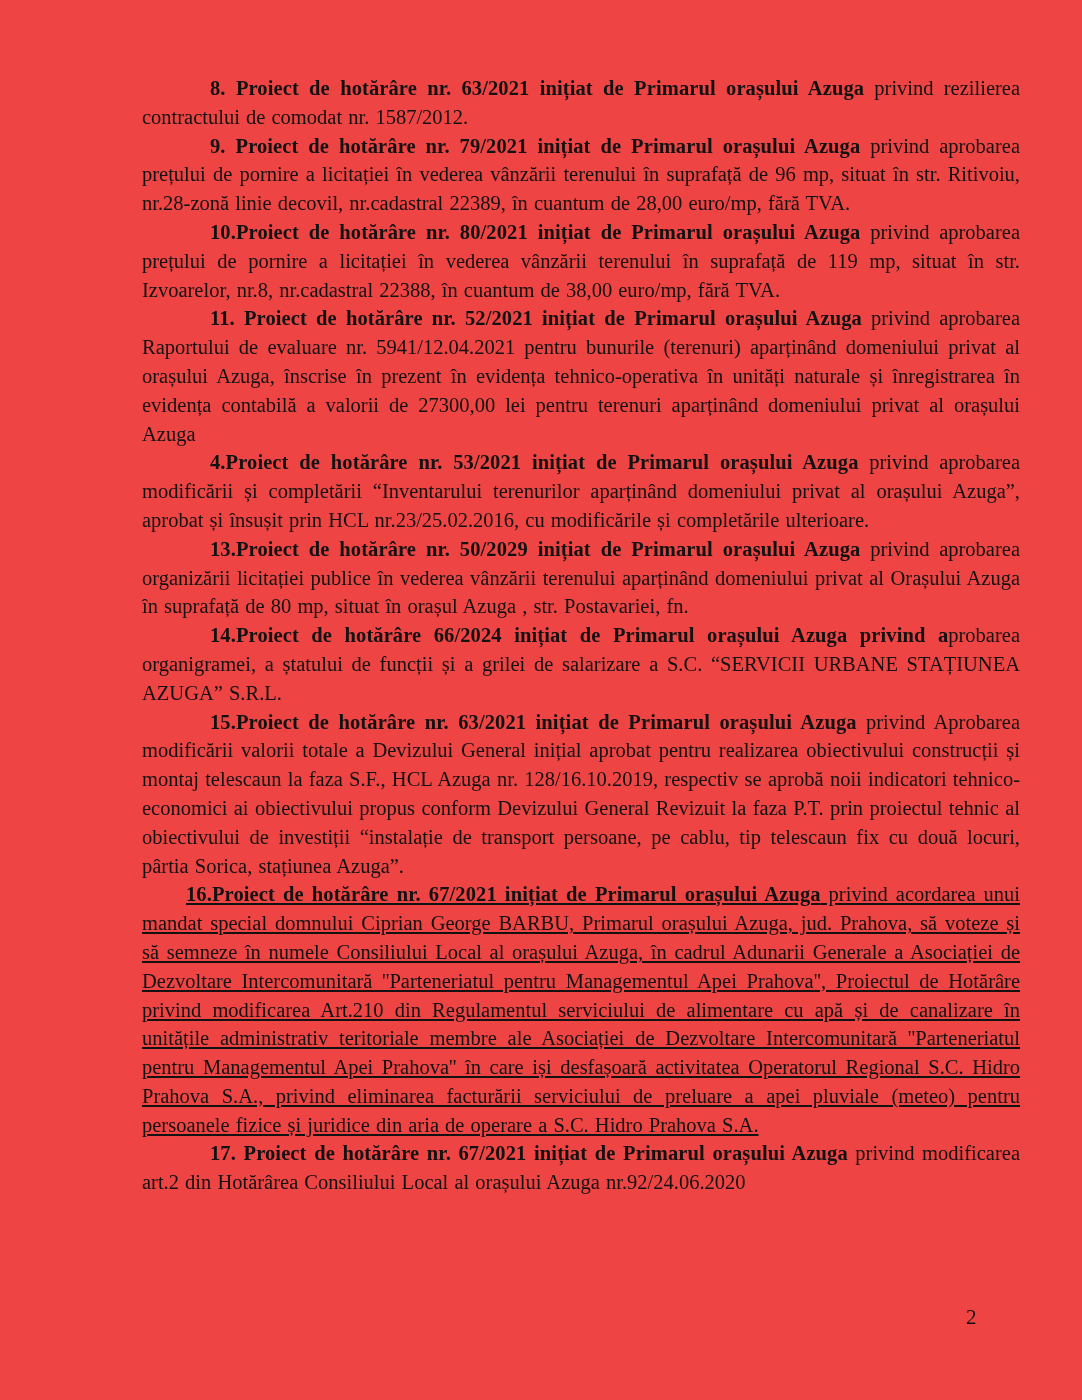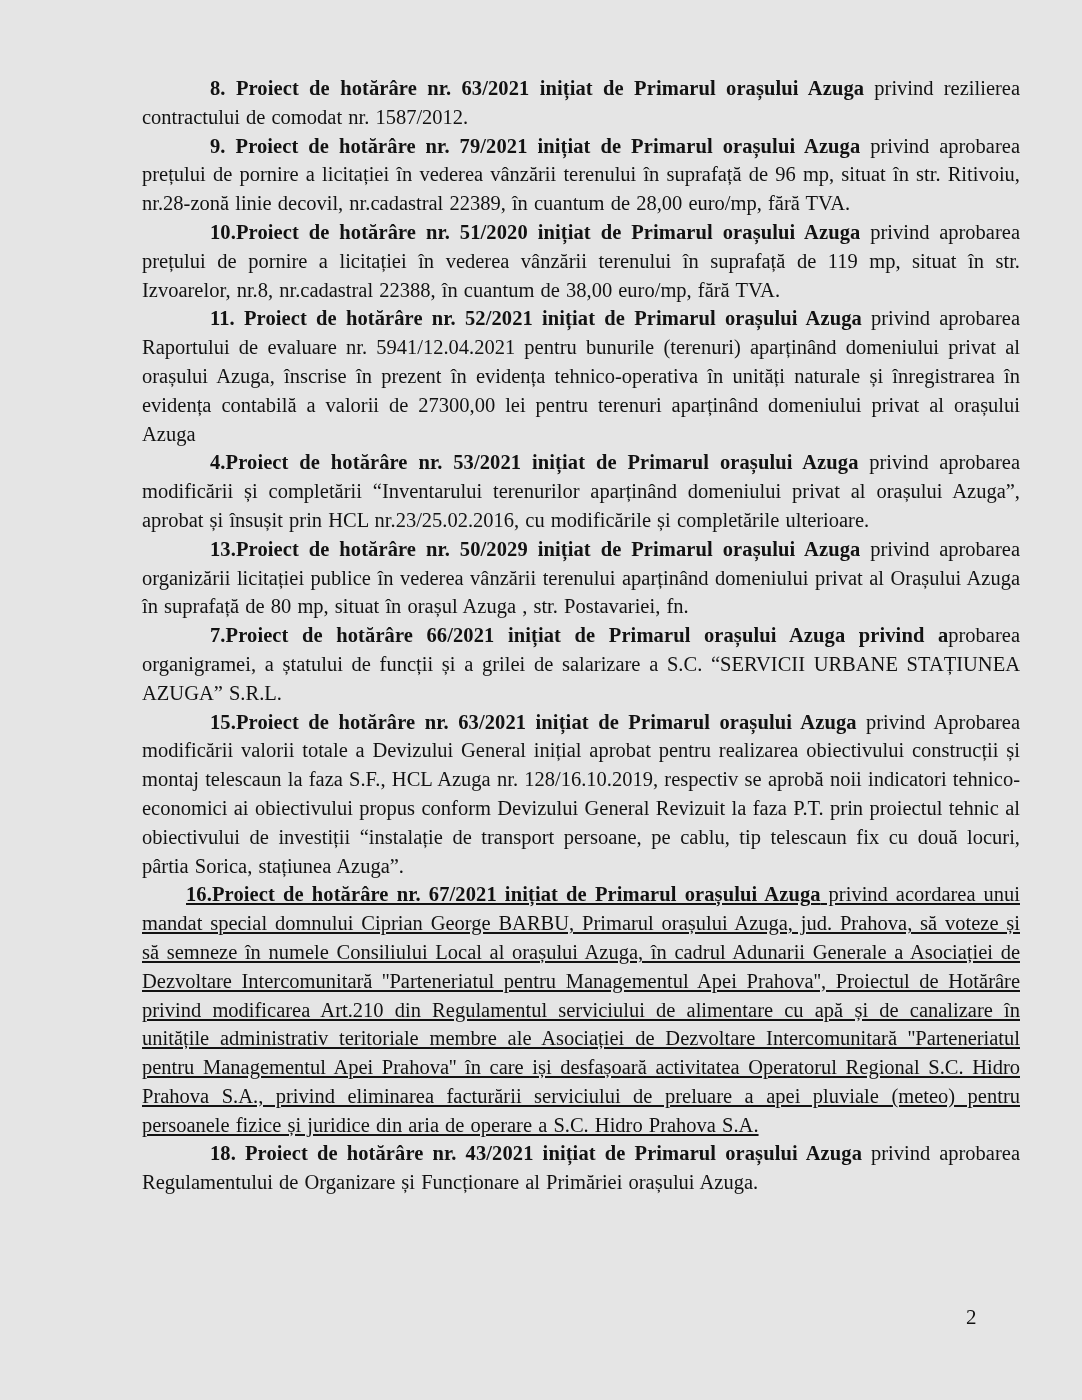--- a/index.html
+++ b/index.html
@@ -4,21 +4,21 @@
 <style>
   html, body {
     margin: 0;
     padding: 0;
     background: #ffffff;
   }
   .page {
     position: relative;
     width: 1082px;
     height: 1400px;
-    background: #e5e5e5;
+    background: #ef4444;
     font-family: "Liberation Serif", serif;
     color: #121212;
     overflow: hidden;
   }
   .content {
     position: absolute;
     left: 142px;
     top: 74px;
     width: 878px;
   }
@@ -48,23 +48,23 @@
     color: #121212;
   }
 </style>
 </head>
 <body>
 
 <div class="page">
   <div class="content">
       <p><b>8. Proiect de hotărâre nr. 63/2021 inițiat de Primarul orașului Azuga</b><span> privind rezilierea contractului de comodat nr. 1587/2012.</span></p>
       <p><b>9. Proiect de hotărâre nr. 79/2021 inițiat de Primarul orașului Azuga</b><span> privind aprobarea  prețului de pornire a licitației în vederea vânzării terenului în suprafață de 96 mp, situat în str. Ritivoiu, nr.28-zonă linie decovil, nr.cadastral 22389, în cuantum de  28,00 euro/mp, fără TVA.</span></p>
-      <p><b>10.Proiect de hotărâre nr. 51/2020 inițiat de Primarul orașului  Azuga</b><span> privind aprobarea prețului de pornire a licitației în vederea vânzării terenului în suprafață de 119 mp, situat în str. Izvoarelor, nr.8, nr.cadastral 22388, în cuantum de  38,00 euro/mp, fără TVA.</span></p>
+      <p><b>10.Proiect de hotărâre nr. 80/2021 inițiat de Primarul orașului  Azuga</b><span> privind aprobarea prețului de pornire a licitației în vederea vânzării terenului în suprafață de 119 mp, situat în str. Izvoarelor, nr.8, nr.cadastral 22388, în cuantum de  38,00 euro/mp, fără TVA.</span></p>
       <p><b>11. Proiect de hotărâre nr. 52/2021 inițiat de Primarul orașului Azuga</b><span> privind aprobarea Raportului de evaluare nr. 5941/12.04.2021  pentru bunurile (terenuri) aparținând domeniului privat al  orașului Azuga, înscrise în prezent în evidența tehnico-operativa în unități naturale și înregistrarea în evidența contabilă a valorii de 27300,00 lei  pentru terenuri aparținând domeniului privat al orașului Azuga</span></p>
       <p><b>4.Proiect de hotărâre nr. 53/2021 inițiat de Primarul orașului  Azuga</b><span> privind aprobarea modificării și completării  “Inventarului  terenurilor aparținând domeniului privat al orașului Azuga”, aprobat și însușit prin HCL nr.23/25.02.2016, cu modificările și completările ulterioare.</span></p>
       <p><b>13.Proiect de hotărâre nr. 50/2029 inițiat de Primarul orașului  Azuga</b><span> privind aprobarea organizării licitației publice în vederea  vânzării terenului aparținând domeniului privat al Orașului Azuga în suprafață de 80 mp, situat în orașul Azuga , str. Postavariei, fn.</span></p>
-      <p><b>7.Proiect de hotărâre 66/2021 inițiat de Primarul orașului Azuga privind a</b><span>probarea organigramei, a ștatului de funcții și a grilei de salarizare a S.C. “SERVICII URBANE STAȚIUNEA AZUGA” S.R.L.</span></p>
+      <p><b>14.Proiect de hotărâre 66/2024 inițiat de Primarul orașului Azuga privind a</b><span>probarea organigramei, a ștatului de funcții și a grilei de salarizare a S.C. “SERVICII URBANE STAȚIUNEA AZUGA” S.R.L.</span></p>
       <p><b>15.Proiect de hotărâre nr. 63/2021 inițiat de Primarul orașului  Azuga</b><span> privind Aprobarea modificării valorii totale a Devizului General inițial aprobat pentru realizarea obiectivului construcții și montaj telescaun la faza S.F., HCL Azuga nr. 128/16.10.2019, respectiv se aprobă noii indicatori tehnico-economici ai obiectivului propus conform Devizului General Revizuit la faza P.T. prin proiectul tehnic al obiectivului de investiții “instalație de transport persoane, pe cablu, tip telescaun fix cu două locuri, pârtia Sorica, stațiunea Azuga”.</span></p>
       <p class="small-indent"><b>16.Proiect de hotărâre nr. 67/2021 inițiat de Primarul orașului  Azuga</b><span> privind acordarea unui mandat special domnului Ciprian George BARBU, Primarul orașului Azuga, jud. Prahova, să voteze și să semneze în numele Consiliului Local al orașului Azuga, în cadrul Adunarii Generale a Asociației de Dezvoltare Intercomunitară ''Parteneriatul pentru Managementul Apei Prahova'', Proiectul de Hotărâre privind modificarea Art.210 din Regulamentul serviciului de alimentare cu apă și de canalizare în unitățile administrativ teritoriale membre ale Asociației de Dezvoltare Intercomunitară ''Parteneriatul pentru Managementul Apei Prahova'' în care iși desfașoară activitatea Operatorul Regional S.C. Hidro Prahova S.A., privind eliminarea facturării serviciului de preluare a apei pluviale (meteo) pentru persoanele fizice și juridice din aria de operare a S.C. Hidro Prahova S.A.</span></p>
-      <p><b>18. Proiect de hotărâre nr. 43/2021 inițiat de Primarul orașului Azuga</b><span> privind aprobarea Regulamentului de Organizare și Funcționare al Primăriei orașului Azuga.</span></p>
+      <p><b>17. Proiect de hotărâre nr. 67/2021 inițiat de Primarul orașului  Azuga</b><span> privind modificarea art.2 din Hotărârea Consiliului Local al orașului Azuga nr.92/24.06.2020</span></p>
     </div>
   <div class="page-number">2</div>
 </div>
 
 </body></html>

